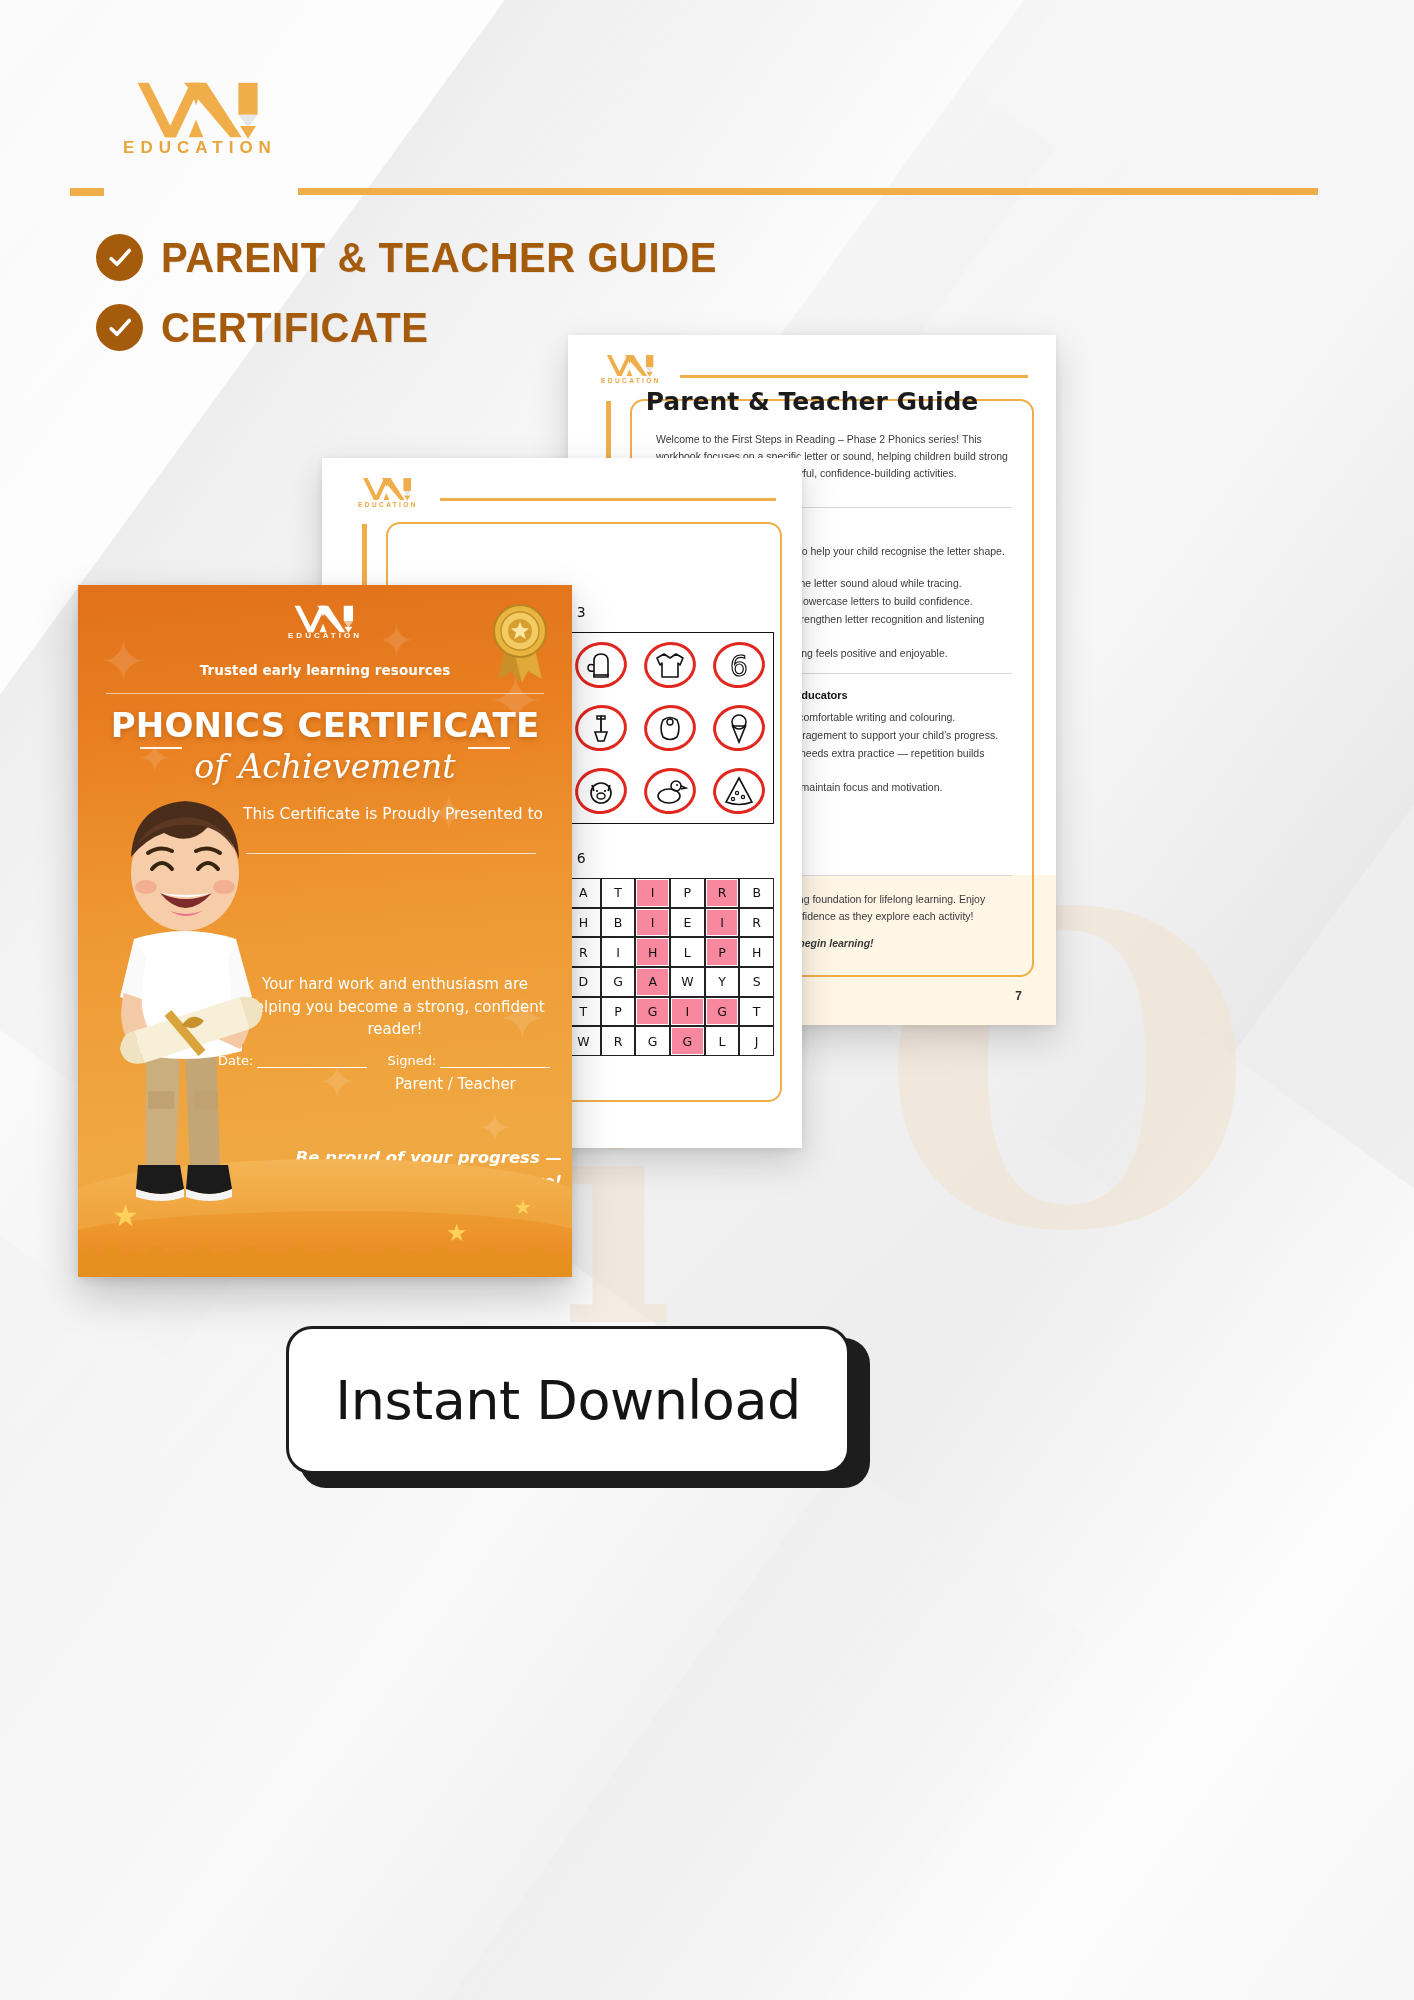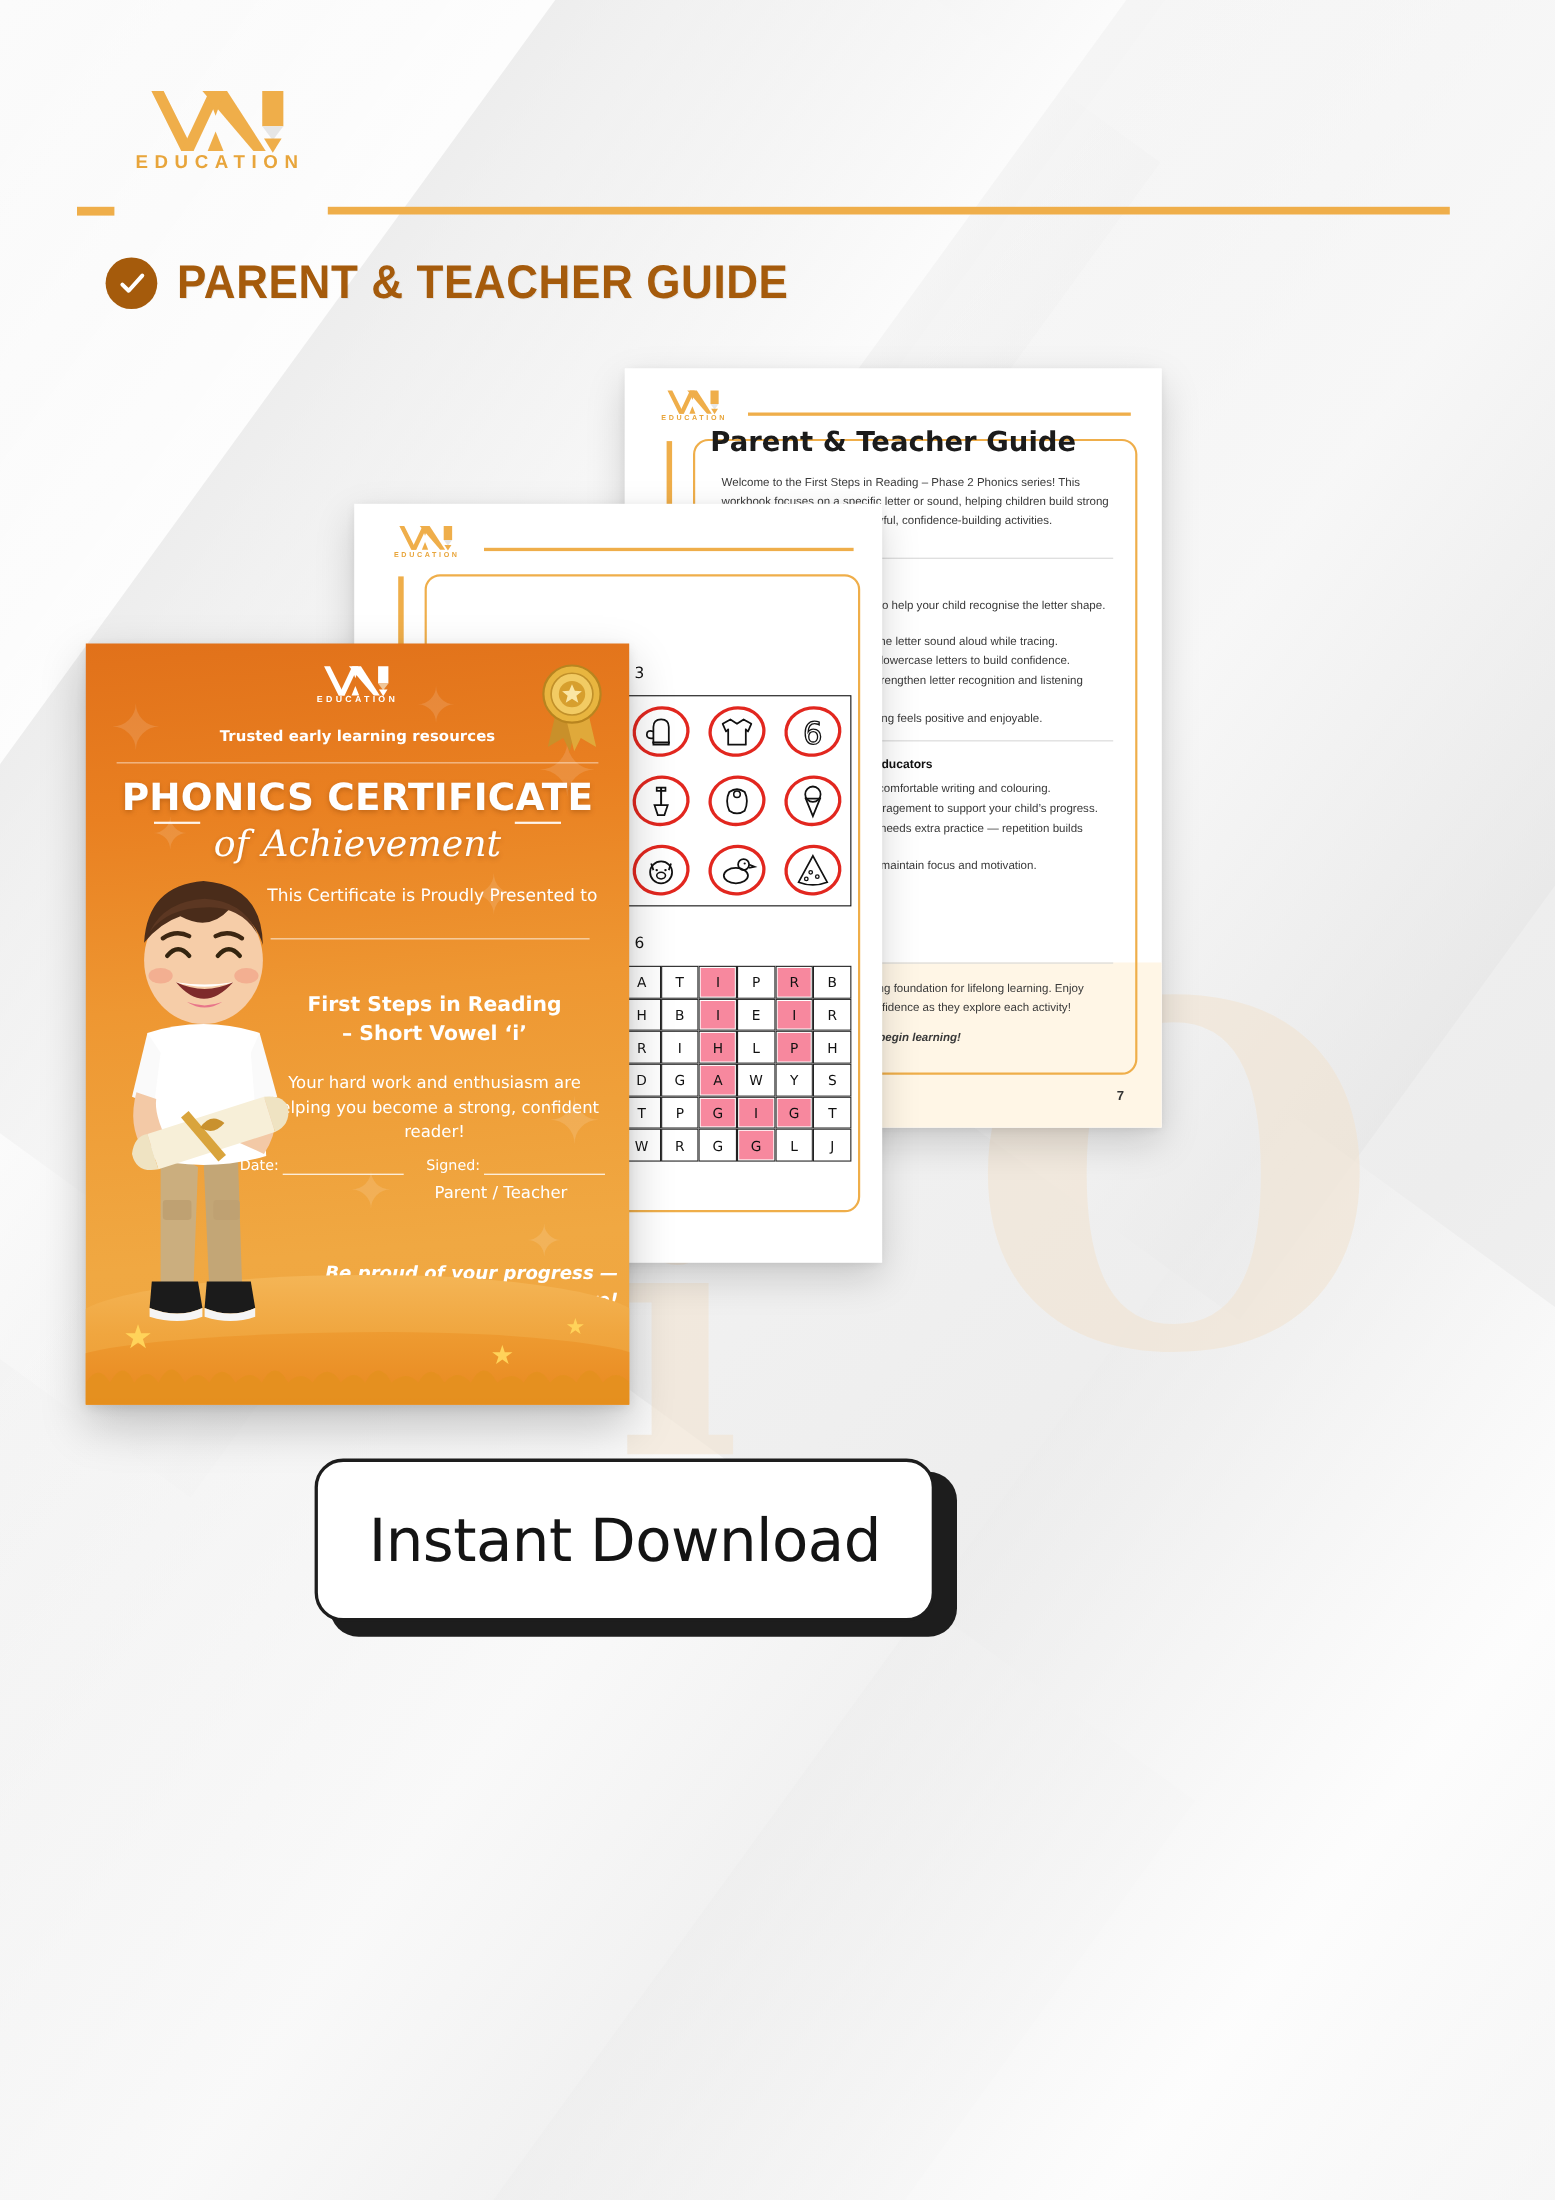--- a/index.html
+++ b/index.html
@@ -251,20 +251,28 @@
   <div class="feature-row">
     <div class="check-badge">
       <svg viewBox="0 0 24 24" width="28" height="28">
         <path d="M4.5 12.6 L9.4 17.4 L20 5.6" fill="none" stroke="#ffffff" stroke-width="3.1" stroke-linecap="round" stroke-linejoin="round"></path>
       </svg>
     </div>
     <div class="feature-label">PARENT &amp; TEACHER GUIDE</div>
   </div>
 
 
+  <div class="feature-row">
+    <div class="check-badge">
+      <svg viewBox="0 0 24 24" width="28" height="28">
+        <path d="M4.5 12.6 L9.4 17.4 L20 5.6" fill="none" stroke="#ffffff" stroke-width="3.1" stroke-linecap="round" stroke-linejoin="round"></path>
+      </svg>
+    </div>
+    <div class="feature-label">CERTIFICATE</div>
+  </div>
 
 </div>
 
 <div class="sheet" id="guide-sheet">
   <div class="sheet-inner">
     <div class="tint"></div>
 
     <div class="guide-logo">
       <svg viewBox="0 0 200 80" width="62" height="25" style="display:block;margin:0 auto;">
         <polygon points="8,6 36,6 70,74 56,74 22,6" fill="#EFAE4A"></polygon>
@@ -553,24 +561,20 @@
   <div class="cert-script-wrap">
     <span class="script-rule"></span>
     <span class="cert-script">of</span>
     <span class="cert-script">Achievement</span>
     <span class="script-rule"></span>
   </div>
 
   <div class="cert-presented">This Certificate is Proudly Presented to</div>
   <div class="cert-hr1"></div>
 
-  <div class="cert-course">
-    <div>First Steps in Reading</div>
-    <div>– Short Vowel ‘i’</div>
-  </div>
 
   <div class="cert-body">Your hard work and enthusiasm are helping you become a strong, confident reader!</div>
 
   <div class="cert-sign-row">
     <div class="sig-item">
       <span>Date:</span>
       <span class="sig-line"></span>
     </div>
     <div class="sig-item">
       <span>Signed:</span>

